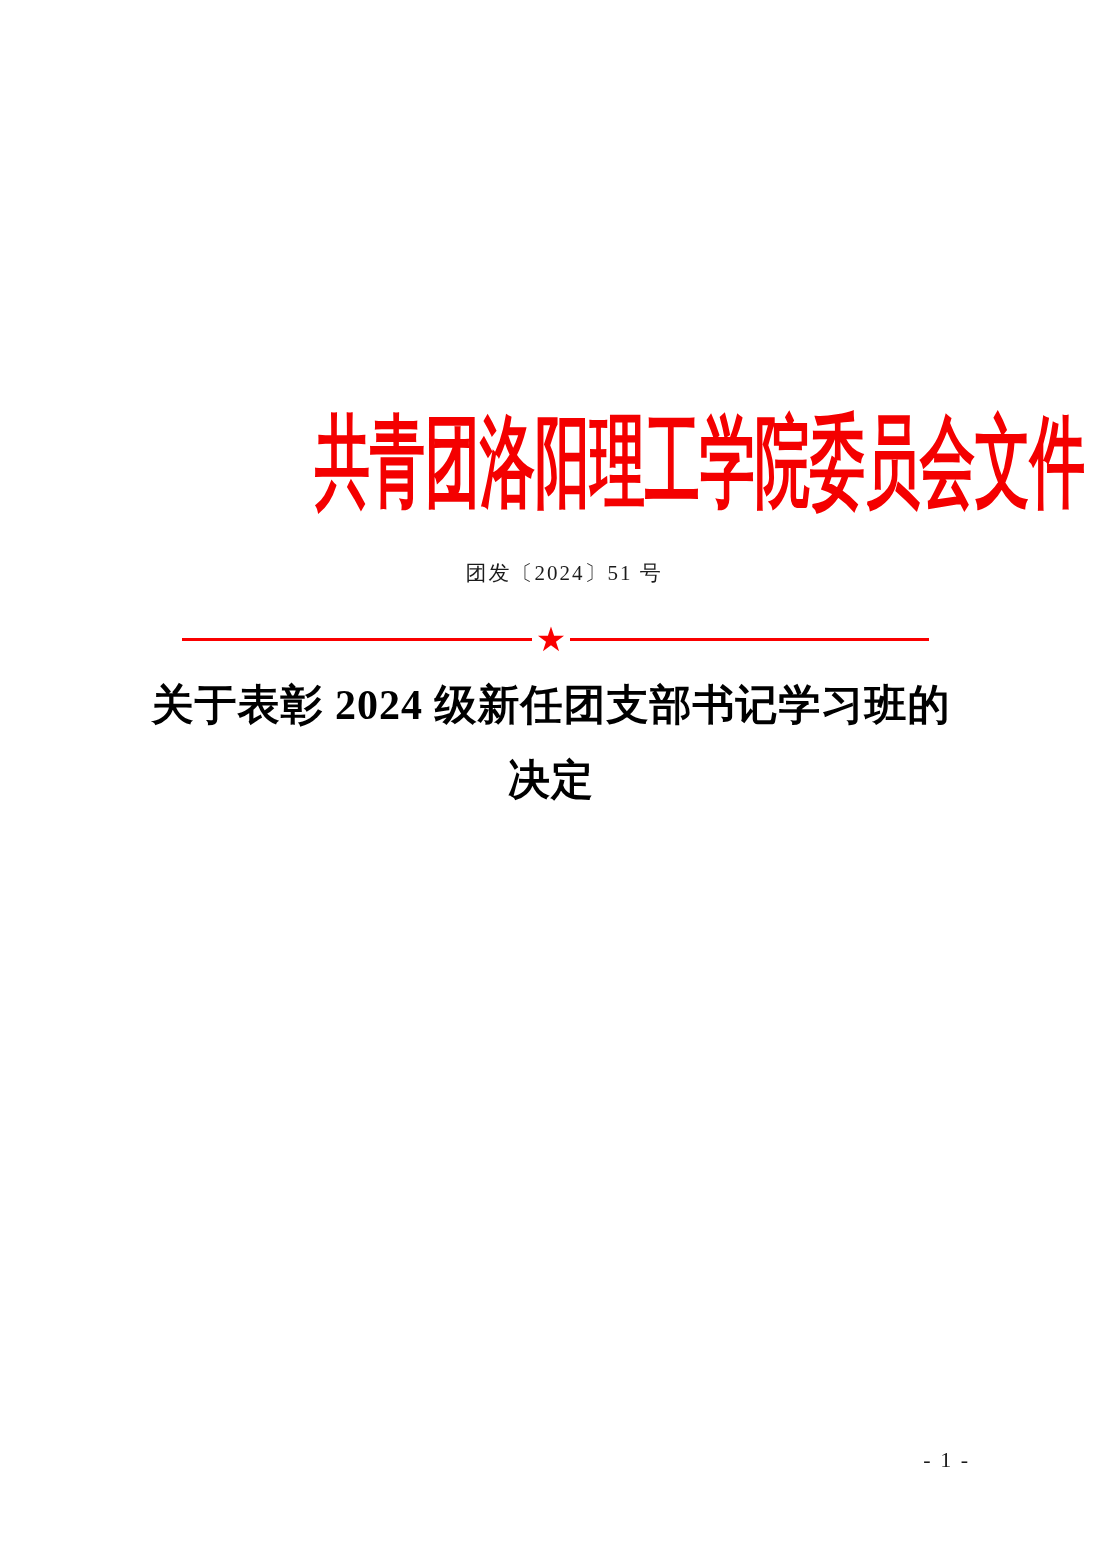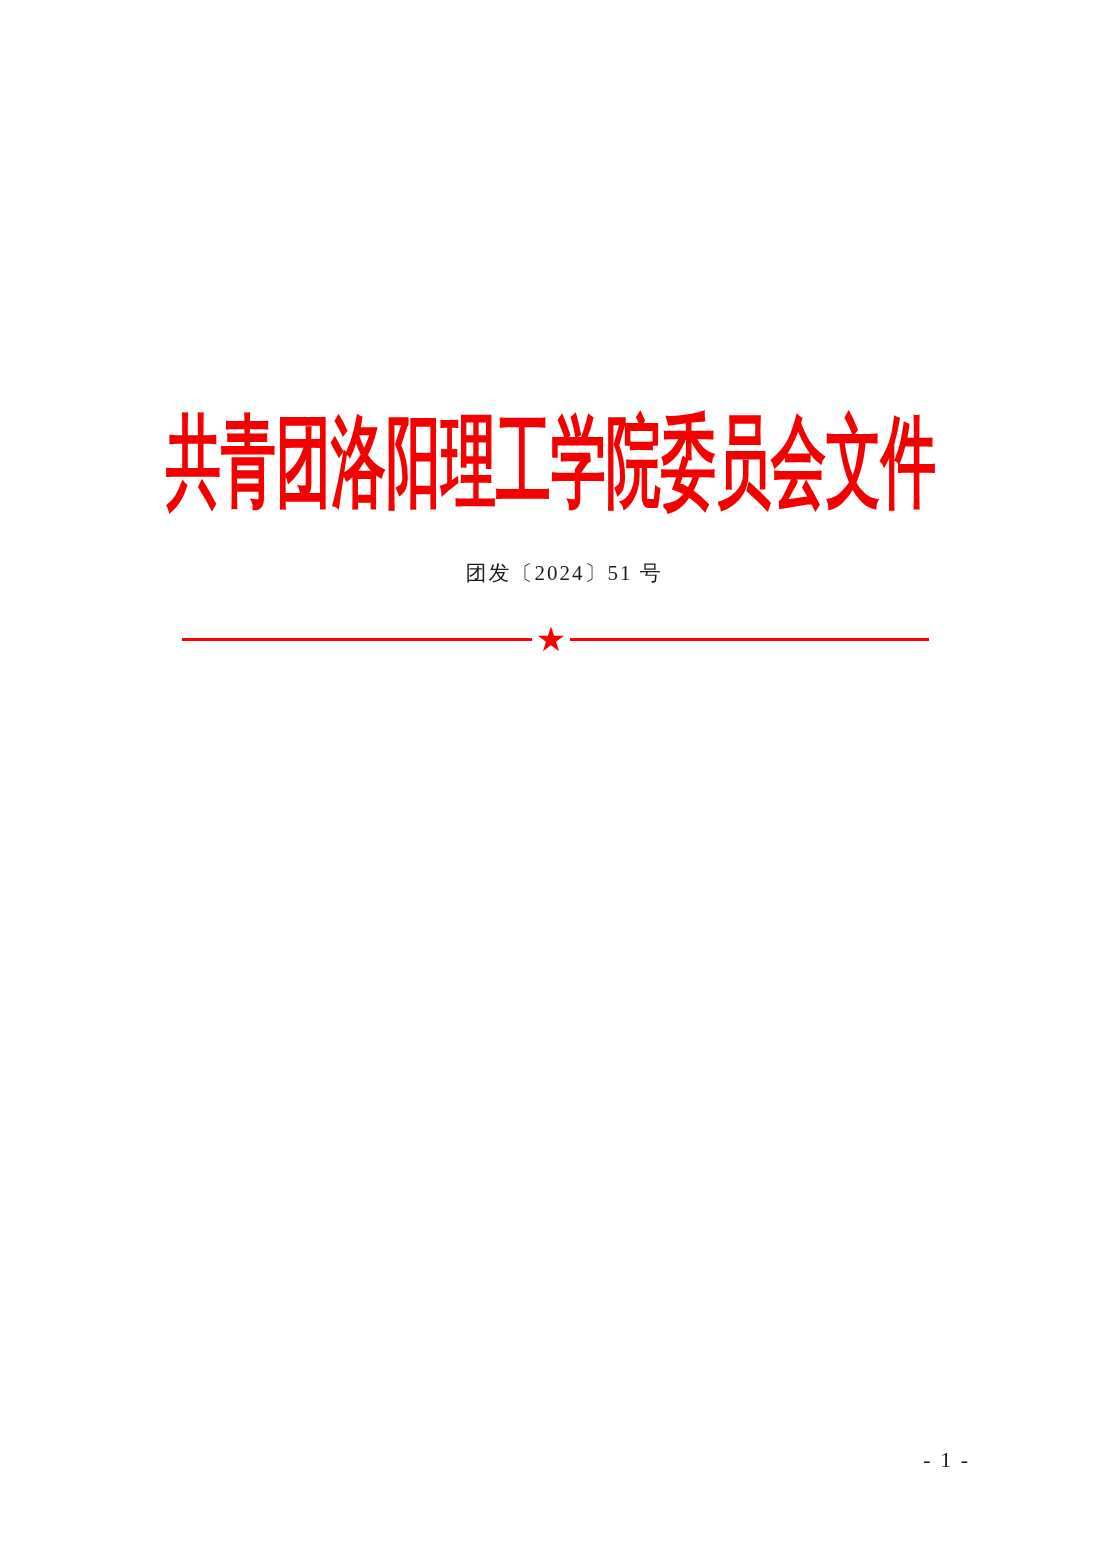--- a/index.html
+++ b/index.html
@@ -18,21 +18,20 @@
     background:var(--page-bg);
     overflow:hidden;
   }
   
   .banner{
     position:absolute;
     top:406px;
     left:0;
     width:100%;
     display:flex;
-    justify-content:center;
     color:var(--banner-red);
     font-weight:bold;
     font-size:100px;
     line-height:114px;
     white-space:nowrap;
   }
   .banner .condense{
     display:inline-block;
     transform:scaleX(0.55);
     transform-origin:center center;
@@ -127,17 +126,21 @@
   </div>
 
   <div class="doc-number">团发〔2024〕51 号</div>
 
   <div class="divider"></div>
 
   <div class="star-wrap">
     <span class="star">★</span>
   </div>
 
+  <div class="doc-title">
+    <div>关于表彰 2024 级新任团支部书记学习班的</div>
+    <div>决定</div>
+  </div>
 
 
   <div class="page-number">- 1 -</div>
 
 </div>
 
 </body></html>

